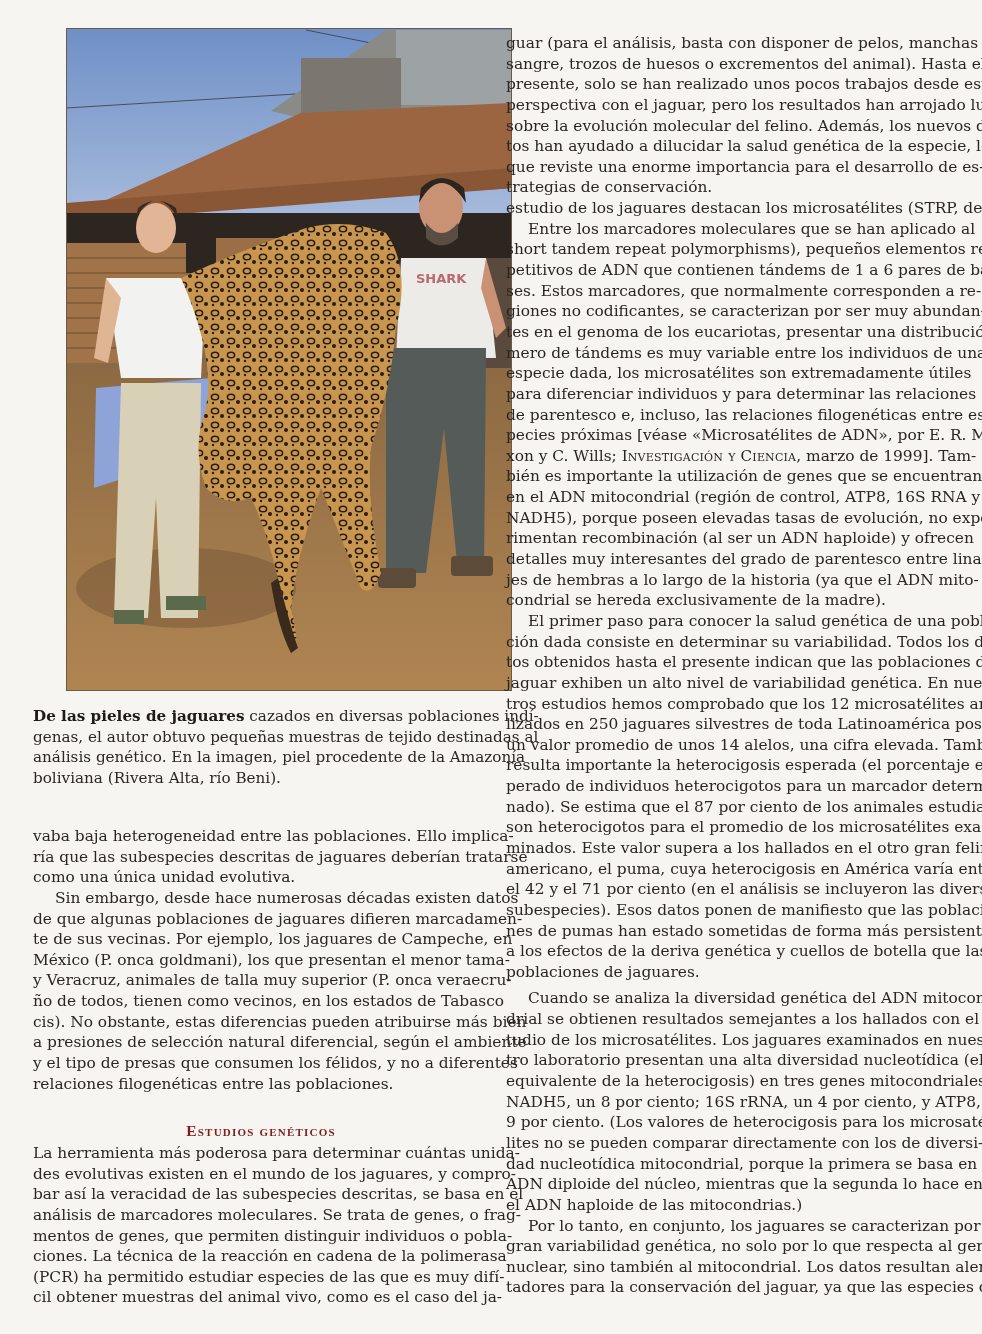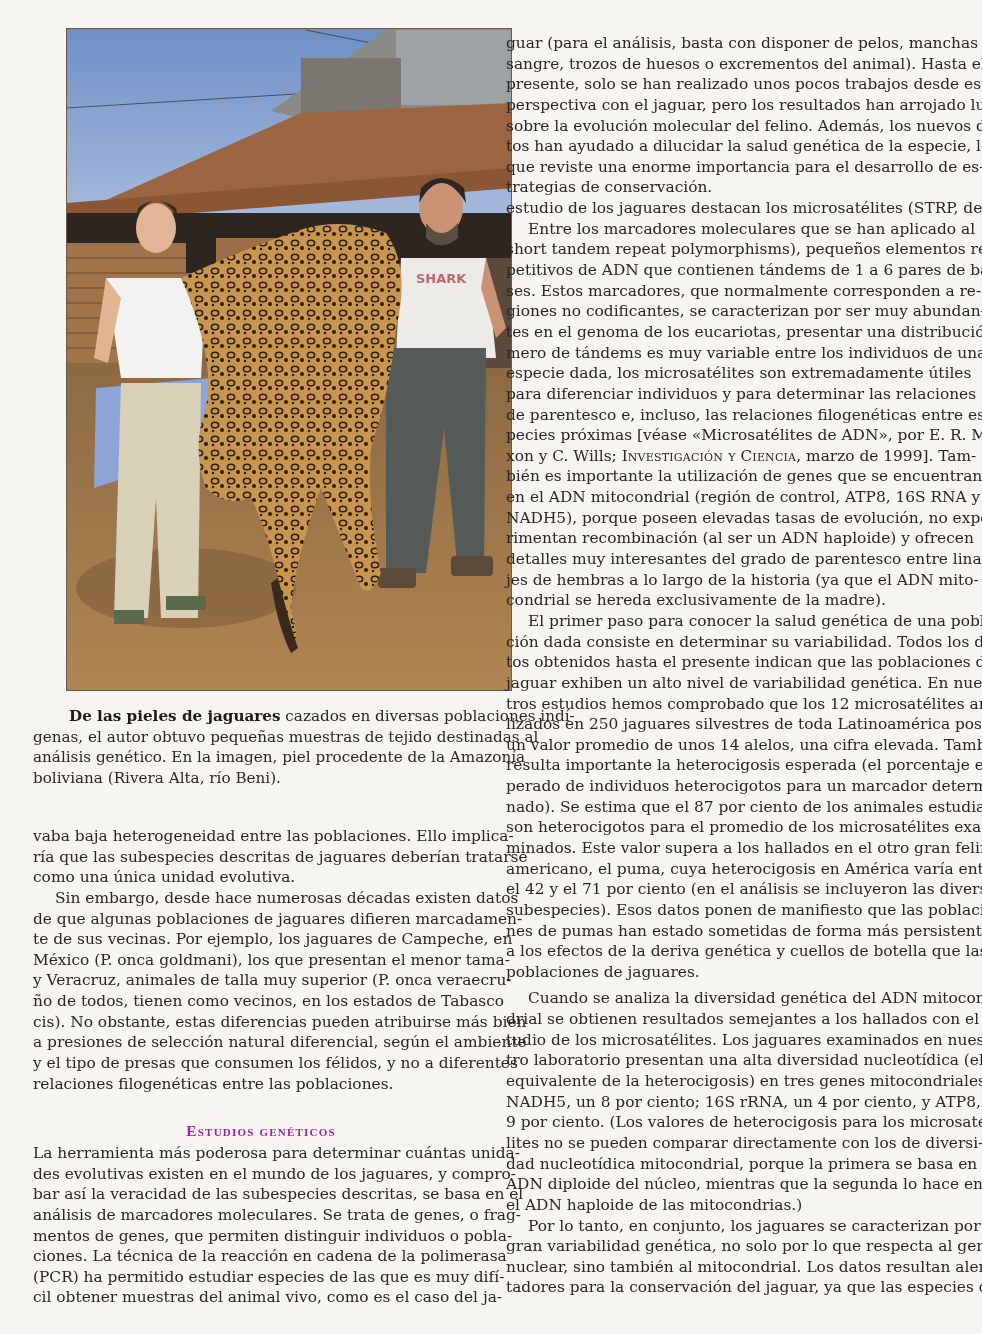--- a/index.html
+++ b/index.html
@@ -20,25 +20,25 @@
   
   .col { position:absolute; font-size:15.4px; line-height:20.65px; }
   .col-left { left:33px; width:456px; }
   .col-right { left:506px; width:460px; top:33px; }
   .ln { display:block; white-space:nowrap; text-align:justify; text-align-last:justify; height:20.65px; overflow:visible; }
   .ln.last { text-align-last:left; }
   .ln.ind { padding-left:22px; }
   .it { }
   .sc { font-variant:small-caps; font-size:0.98em; letter-spacing:0.2px; }
   .caption { position:absolute; left:33px; top:706px; width:456px; font-size:15.2px; line-height:21px; color:#2b2724; }
-  .caption .b { font-weight:bold; color:#1d1a17;margin-left:36px; }
+  .caption .b { font-weight:bold; color:#1d1a17; }
   .heading {
     position:absolute; left:33px; top:1122px; width:456px; text-align:center;
     font-family:"Liberation Serif","DejaVu Serif",serif; font-weight:bold;
-    font-size:15.5px; letter-spacing:1.2px; color:#a21caf; font-variant:small-caps;
+    font-size:15.5px; letter-spacing:1.2px; color:#7f1d1d; font-variant:small-caps;
   }
 </style>
 </head>
 <body>
 
 <div class="page">
 
   <div class="photo">
     <svg width="446" height="663" viewBox="0 0 446 663">
       <defs>

